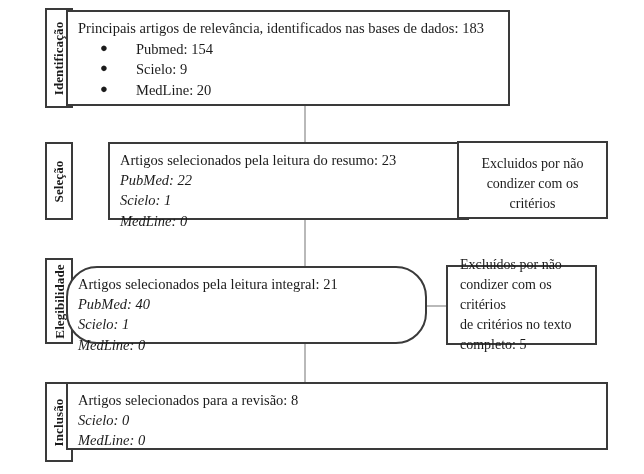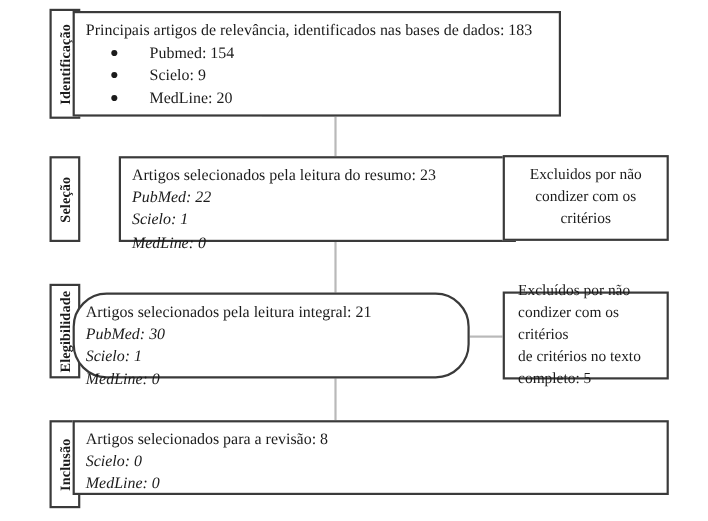--- a/index.html
+++ b/index.html
@@ -105,21 +105,21 @@
     background: #ffffff;
     display: flex;
     flex-direction: column;
     justify-content: center;
   }
   .excl p {
     margin: 0;
     font-size: 14px;
     line-height: 1.44;
   }
-  .excl.center { align-items: center; text-align: center; padding: 0 8px; }
+  .excl.center { align-items: center; text-align: center; padding: 11px 8px; justify-content: space-between; }
   .excl.left   { align-items: flex-start; text-align: left; padding: 0 0 0 12px; }
 </style>
 </head>
 <body>
 
 <div id="diagram">
 
   <div class="conn conn-v" style="left:304px; top:106px; width:2px; height:36px;"></div>
   <div class="conn conn-h" style="left:238px; top:104px; width:68px; height:2px;"></div>
   <div class="conn conn-v" style="left:304px; top:220px; width:2px; height:46px;"></div>
@@ -168,27 +168,27 @@
     <p>condizer com os critérios</p>
   </div>
 
   <div class="stage-label" style="left:45px; top:258px; width:28px; height:86px;">
     <span class="vtext">Elegibilidade</span>
   </div>
 
   <div class="box box-pad" style="left:66px; top:266px; width:361px; height:78px;border-radius:31px;">
     <p class="headline">Artigos selecionados pela leitura integral: 21</p>
     <ul class="plain">
-      <li>PubMed: 30</li>
+      <li>PubMed: 40</li>
       <li>Scielo: 1</li>
       <li>MedLine: 0</li>
     </ul>
   </div>
 
-  <div class="excl left" style="left:457px; top:265px; width:151px; height:80px;">
+  <div class="excl left" style="left:446px; top:265px; width:151px; height:80px;">
     <p>Excluídos por não</p>
     <p>condizer com os critérios</p>
     <p>de critérios no texto</p>
     <p>completo: 5</p>
   </div>
 
   <div class="stage-label" style="left:45px; top:382px; width:28px; height:80px;">
     <span class="vtext">Inclusão</span>
   </div>
 

